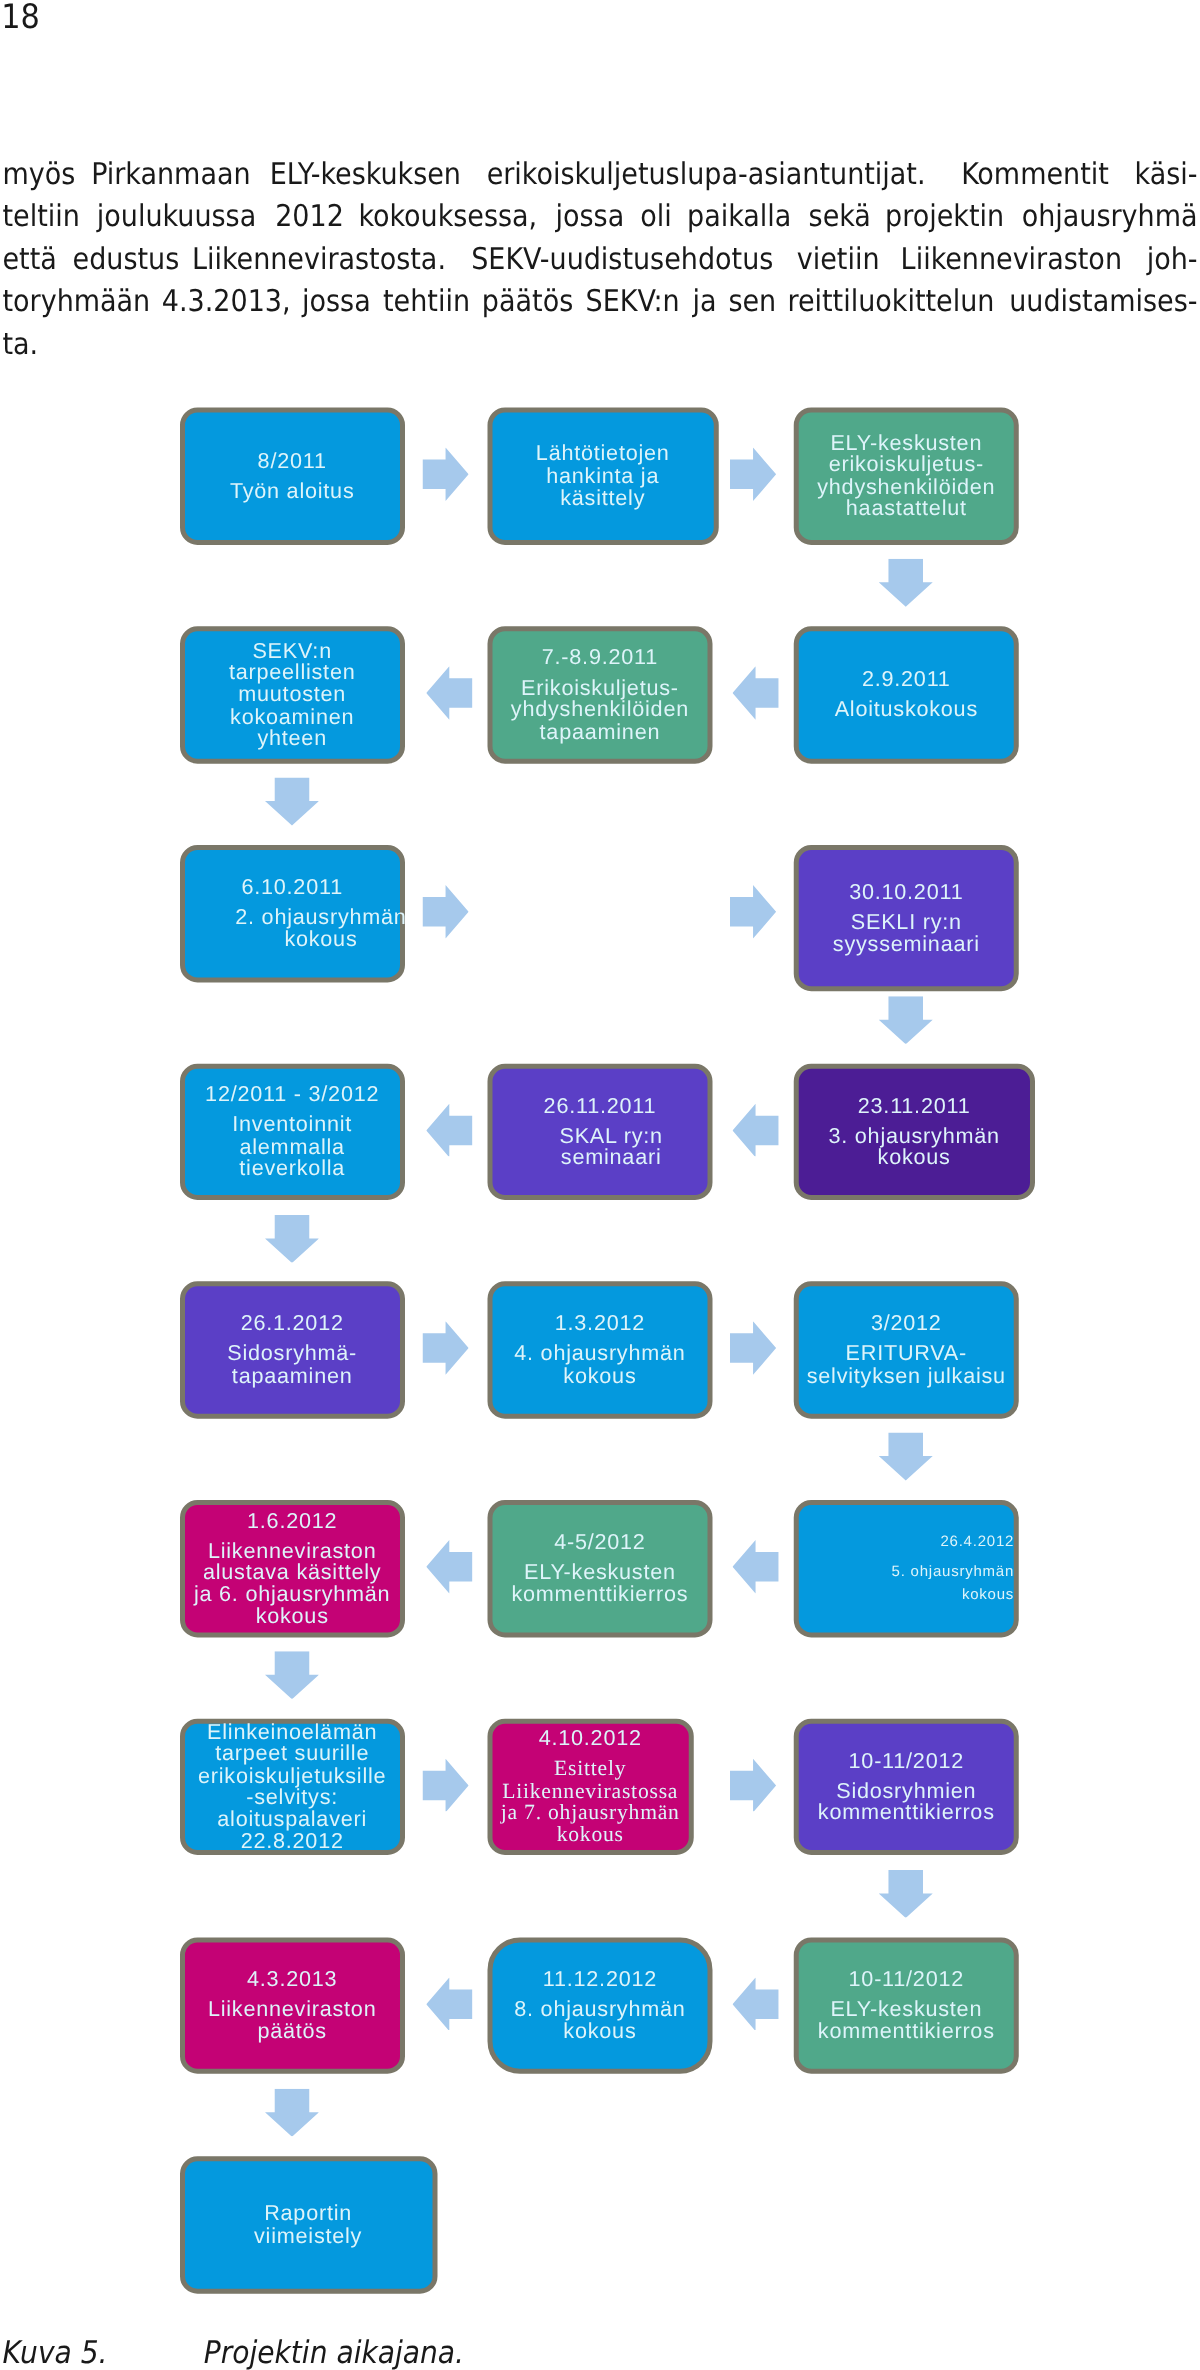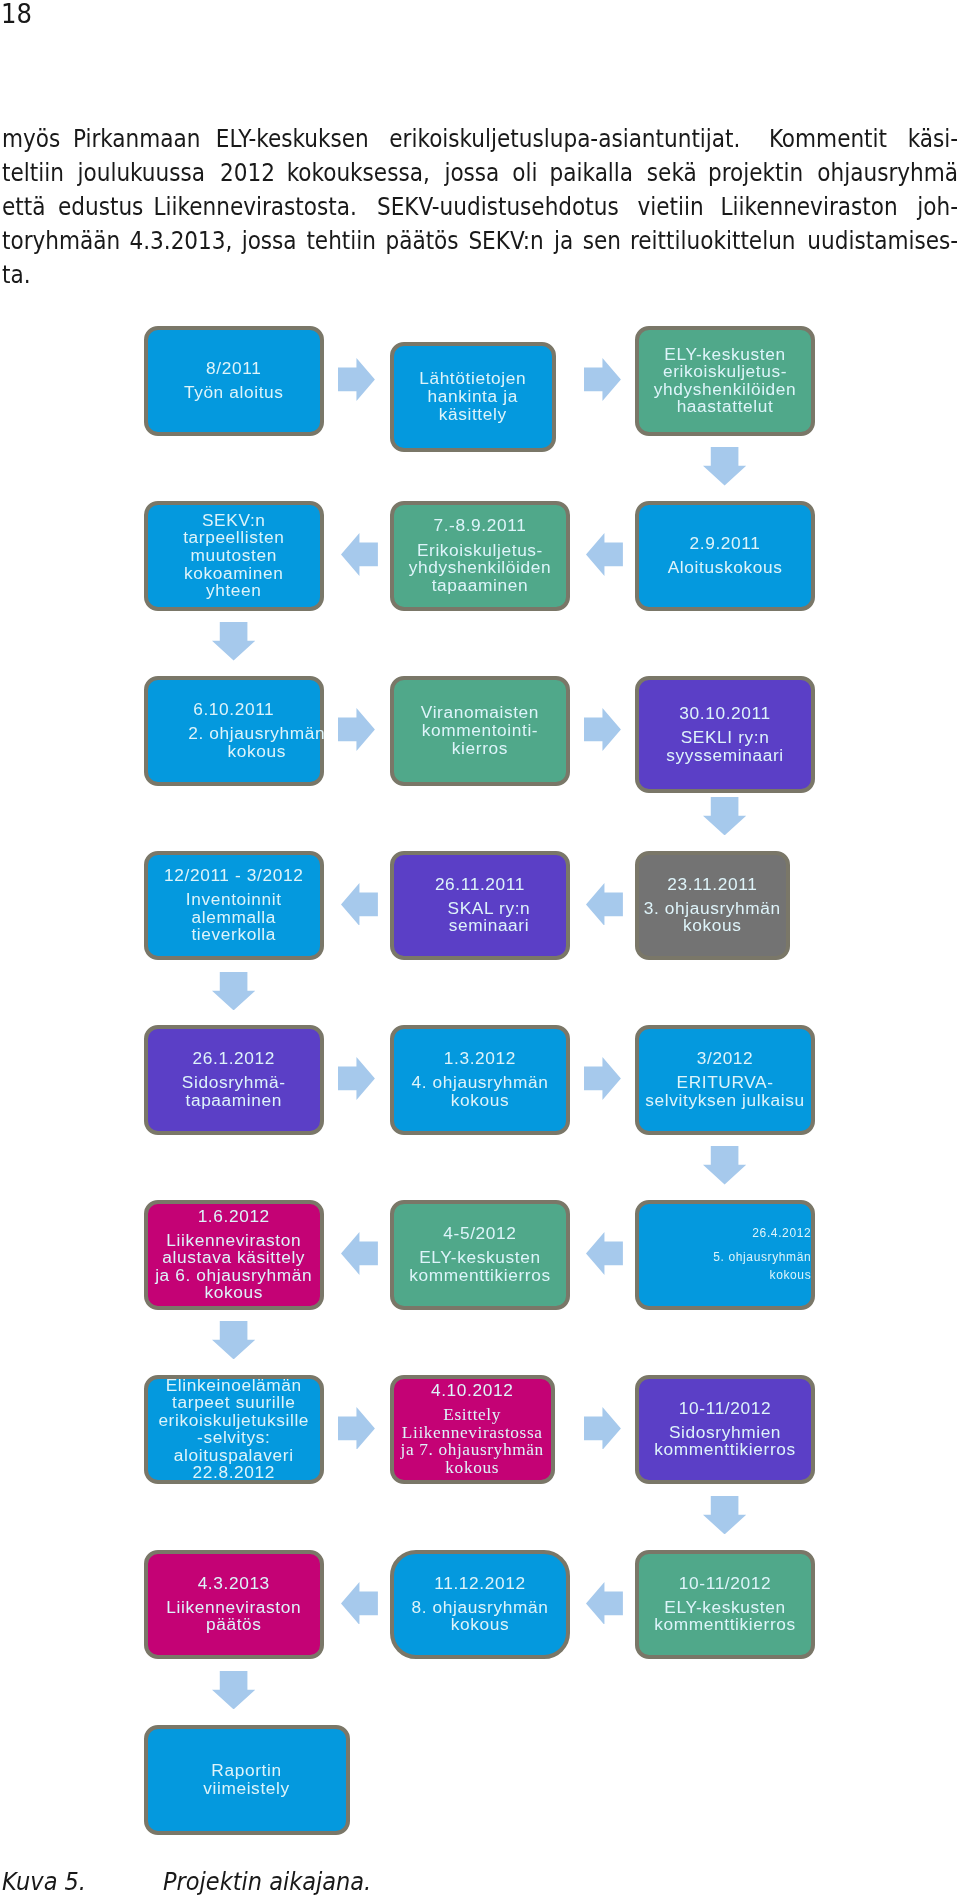--- a/index.html
+++ b/index.html
@@ -30,21 +30,21 @@
     <div class="node" style="left: 143.5px; top: 326px; width: 180.5px; height: 109.5px; background: rgb(4, 153, 222); border: 4.5px solid rgb(122, 119, 104); border-radius: 14px;">
       <div class="txt" style="font-size: 17.3px; line-height: 17.55px; letter-spacing: 0.62px;">
         <div class="p">
           <div>8/2011</div>
         </div>
         <div class="p" style="margin-top: 6.6px;">
           <div>Työn aloitus</div>
         </div>
       </div>
     </div>
-    <div class="node" style="left: 389.7px; top: 326px; width: 166px; height: 109.5px; background: rgb(4, 153, 222); border: 4.5px solid rgb(122, 119, 104); border-radius: 14px; margin-top: 16px;">
+    <div class="node" style="left: 389.7px; top: 326px; width: 185px; height: 109.5px; background: rgb(4, 153, 222); border: 4.5px solid rgb(122, 119, 104); border-radius: 14px;">
       <div class="txt" style="font-size: 17.3px; line-height: 17.55px; letter-spacing: 0.62px;">
         <div class="p">
           <div>Lähtötietojen</div>
           <div>hankinta ja</div>
           <div>käsittely</div>
         </div>
       </div>
     </div>
     <div class="node" style="left: 634.8px; top: 326px; width: 180.5px; height: 109.5px; background: rgb(80, 168, 138); border: 4.5px solid rgb(122, 119, 104); border-radius: 14px;">
       <div class="txt" style="font-size: 17.3px; line-height: 17.55px; letter-spacing: 0.62px;">
@@ -93,29 +93,20 @@
       <div class="txt" style="font-size: 17.3px; line-height: 17.55px; letter-spacing: 0.62px;">
         <div class="p">
           <div>6.10.2011</div>
         </div>
         <div class="p" style="margin-top: 6.6px; margin-left: 46px;">
           <div>2. ohjausryhmän</div>
           <div>kokous</div>
         </div>
       </div>
     </div>
-    <div class="node" style="left: 389.7px; top: 676px; width: 180.5px; height: 109.5px; background: rgb(80, 168, 138); border: 4.5px solid rgb(122, 119, 104); border-radius: 14px;">
-      <div class="txt" style="font-size: 17.3px; line-height: 17.55px; letter-spacing: 0.62px;">
-        <div class="p">
-          <div>Viranomaisten</div>
-          <div>kommentointi-</div>
-          <div>kierros</div>
-        </div>
-      </div>
-    </div>
     <div class="node" style="left: 634.8px; top: 676px; width: 180.5px; height: 117px; background: rgb(91, 63, 198); border: 4.5px solid rgb(122, 119, 104); border-radius: 14px;">
       <div class="txt" style="font-size: 17.3px; line-height: 17.55px; letter-spacing: 0.62px;">
         <div class="p">
           <div>30.10.2011</div>
         </div>
         <div class="p" style="margin-top: 6.6px;">
           <div>SEKLI ry:n</div>
           <div>syysseminaari</div>
         </div>
       </div>
@@ -136,21 +127,21 @@
       <div class="txt" style="font-size: 17.3px; line-height: 17.55px; letter-spacing: 0.62px;">
         <div class="p">
           <div>26.11.2011</div>
         </div>
         <div class="p" style="margin-top: 6.6px; padding-left: 18px;">
           <div>SKAL ry:n</div>
           <div>seminaari</div>
         </div>
       </div>
     </div>
-    <div class="node" style="left: 634.8px; top: 850.5px; width: 155px; height: 109.5px; background: #737373; border: 4.5px solid rgb(122, 119, 104); border-radius: 14px;">
+    <div class="node" style="left: 634.8px; top: 850.5px; width: 193px; height: 109.5px; background: #4c1d95; border: 4.5px solid rgb(122, 119, 104); border-radius: 14px;">
       <div class="txt" style="font-size: 17.3px; line-height: 17.55px; letter-spacing: 0.62px;">
         <div class="p">
           <div>23.11.2011</div>
         </div>
         <div class="p" style="margin-top: 6.6px;">
           <div>3. ohjausryhmän</div>
           <div>kokous</div>
         </div>
       </div>
     </div>

